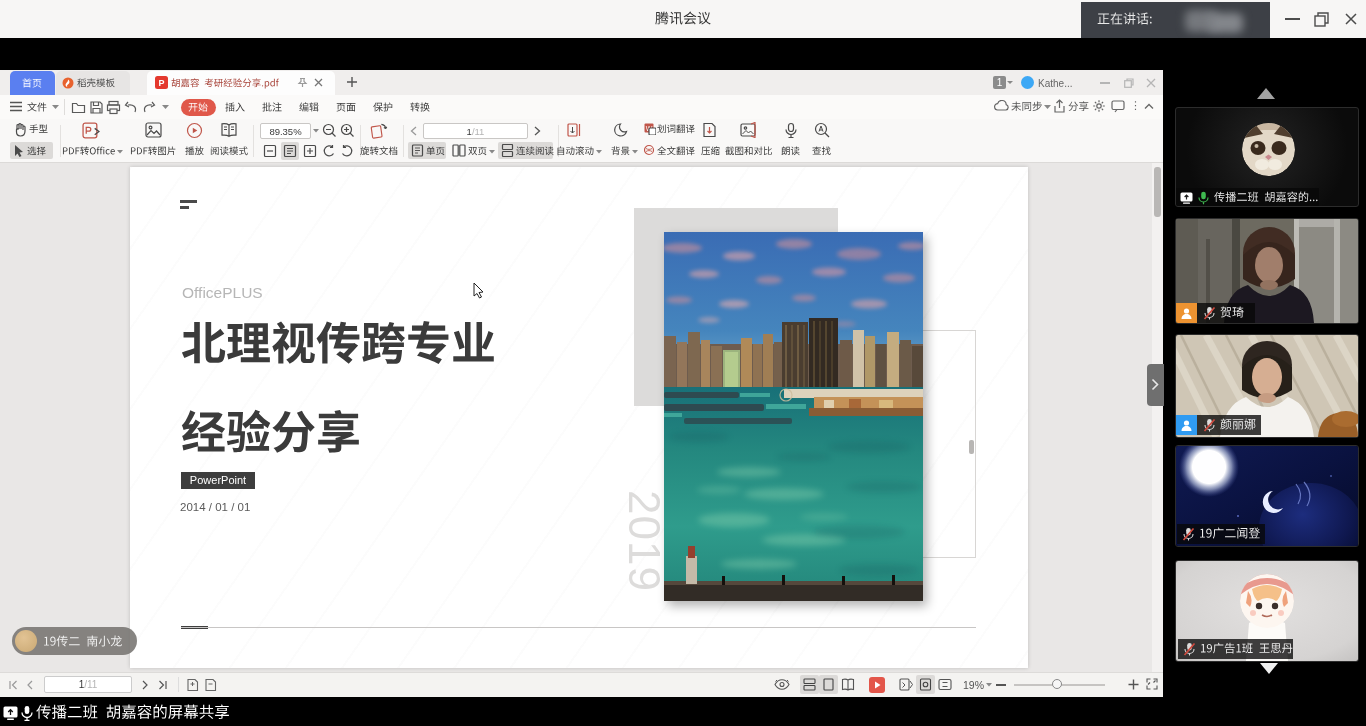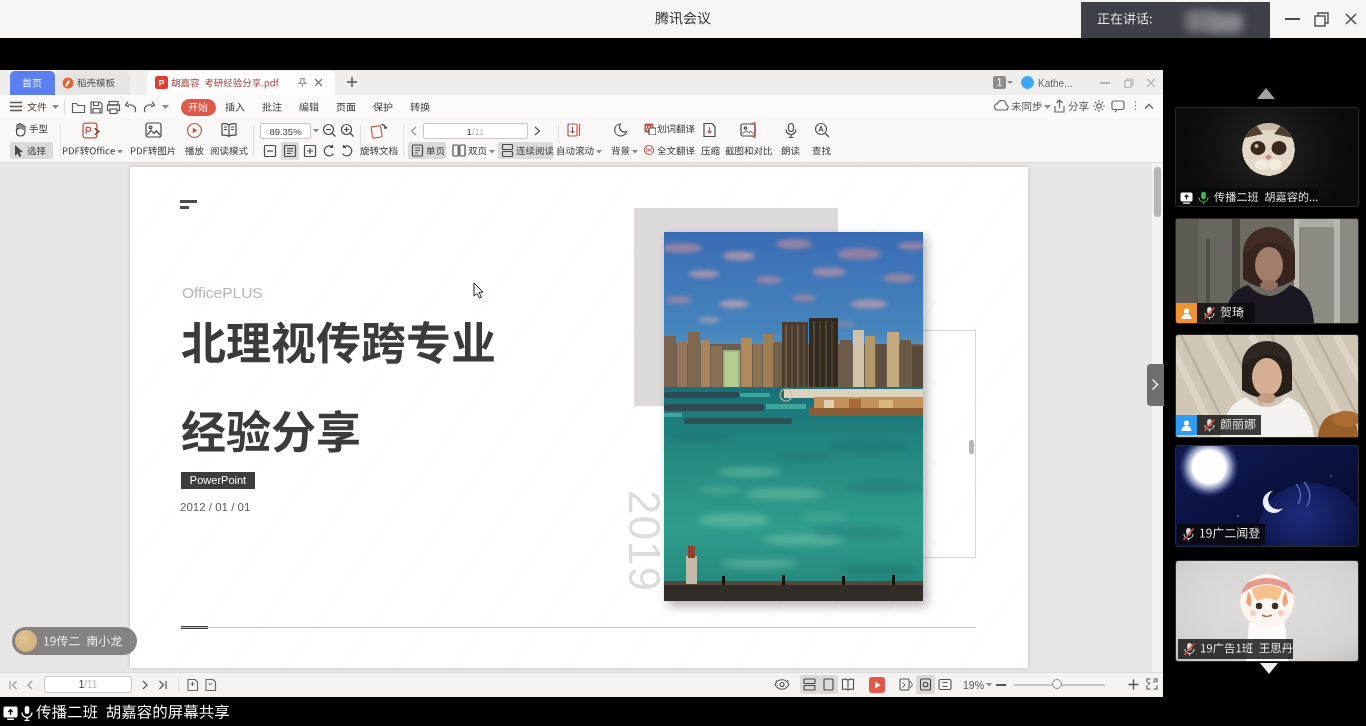--- a/index.html
+++ b/index.html
@@ -699,21 +699,21 @@
     <svg width="180" height="54" viewBox="0 0 180 54">
       <g fill="#3b3b3b" transform="translate(0,39.6) scale(0.045,-0.045)">
         <use href="#b7ecf" x="0"></use>
         <use href="#b9a8c" x="1000"></use>
         <use href="#b5206" x="2000"></use>
         <use href="#b4eab" x="3000"></use>
       </g>
     </svg>
   </div>
 <div class="ab" style="left:181px;top:472px;width:74px;height:17px;background:#3d3d3d;color:#fff;font-size:11px;text-align:center;line-height:17px">PowerPoint</div>
-<div class="ab" style="left:180px;top:501px;font-size:11.5px;color:#5a5a5a">2012 / 01 / 01</div>
+<div class="ab" style="left:180px;top:501px;font-size:11.5px;color:#5a5a5a">2014 / 01 / 01</div>
 <div class="ab" style="left:181px;top:626px;width:27px;height:2.5px;background:#3f3f3f"></div>
 <div class="ab" style="left:181px;top:627px;width:795px;height:1px;background:#c8c6c5"></div>
 <svg class="ab" style="left:473px;top:282px" width="12" height="17" viewBox="0 0 12 17">
     <path d="M1 1l9 9-4 .5 2.5 4.5-2 1L4 11.5 1 14z" fill="#fff" stroke="#222" stroke-width="1"></path>
   </svg>
 <div class="ab" style="left:12px;top:627px;width:125px;height:28px;background:rgba(118,116,113,0.88);border-radius:14px"></div>
 <div class="ab" style="left:15px;top:630px;width:22px;height:22px;border-radius:50%;background:radial-gradient(circle at 40% 35%,#e2c394,#c9a873)"></div>
 <div style="position:absolute;left:43px;top:635px;">
     <svg width="80" height="15" viewBox="0 0 80 15">
       <g fill="#f2f2f2" transform="translate(0,10.56) scale(0.012,-0.012)">

